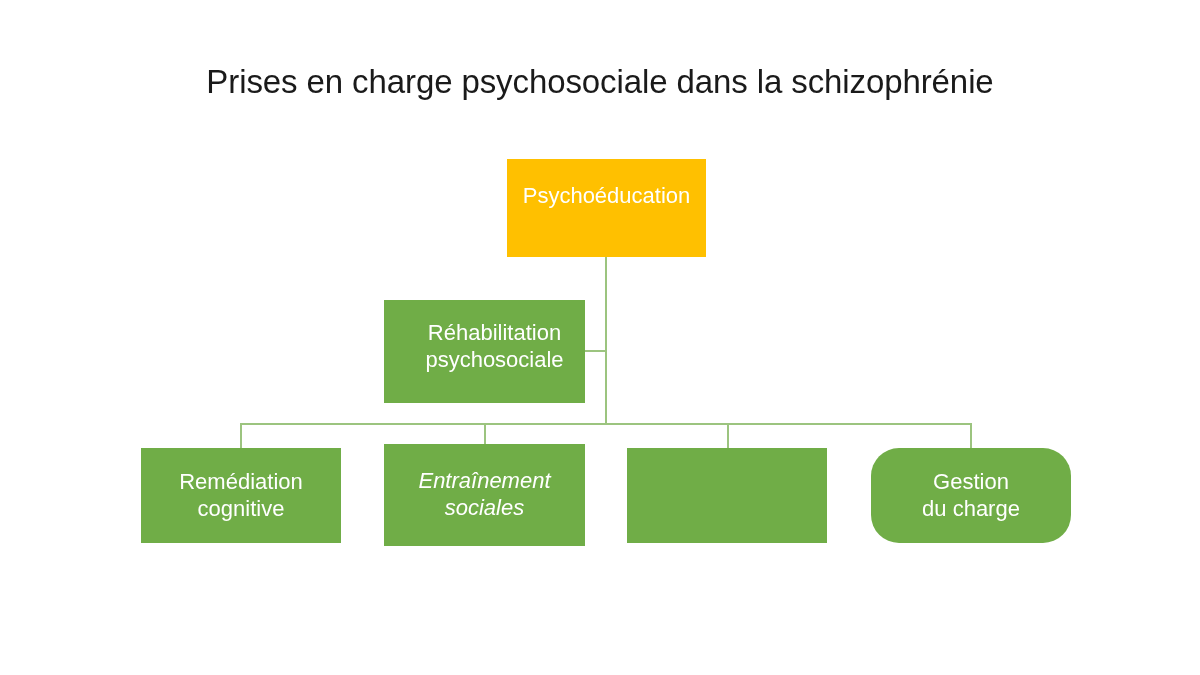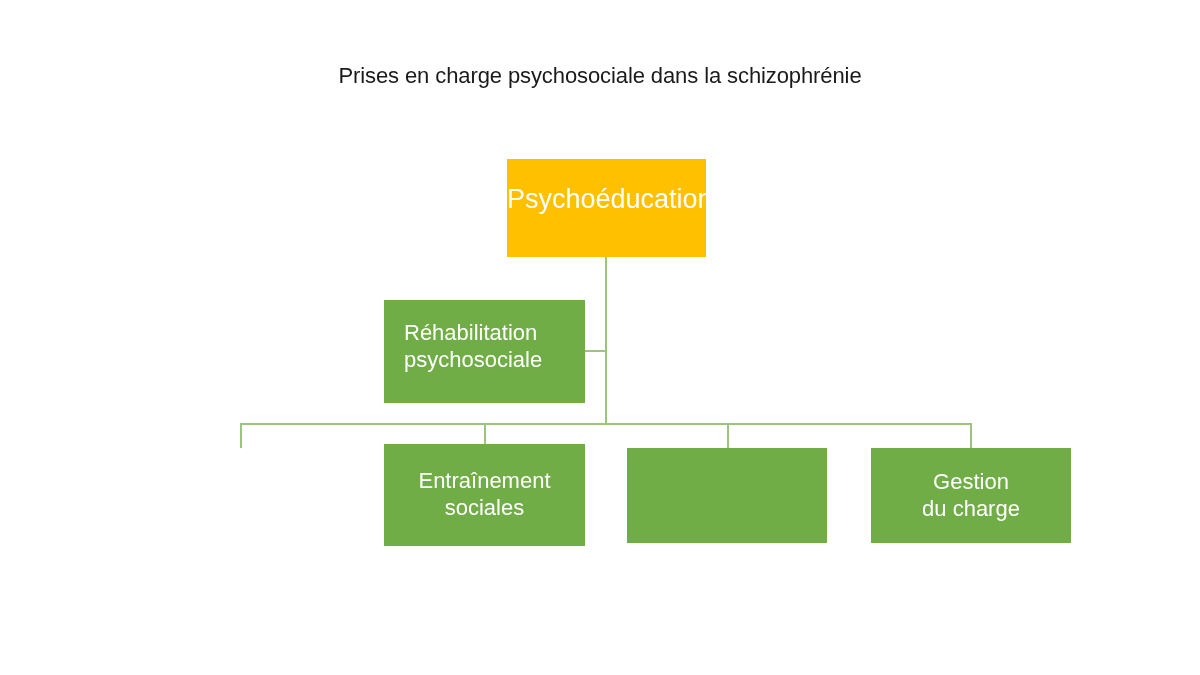--- a/index.html
+++ b/index.html
@@ -16,65 +16,65 @@
     height: 675px;
     background: #ffffff;
     overflow: hidden;
   }
   #title {
     position: absolute;
     left: 0;
     top: 63px;
     width: 1200px;
     text-align: center;
-    font-size: 22px;
+    font-size: 33px;
     font-weight: 400;
     color: #1a1a1a;
     letter-spacing: -0.1px;
     white-space: nowrap;
   }
   .node {
     position: absolute;
     box-sizing: border-box;
     color: #ffffff;
     font-weight: 400;
     line-height: 1.22;
   }
   .node-root {
     background: #ffc000;
     left: 507px;
     top: 159px;
     width: 199px;
     height: 98px;
-    font-size: 27px;
+    font-size: 22px;
     padding: 24px 0 0 0;
     text-align: center;
   }
   .node-branch {
     background: #70ad47;
     left: 384px;
     top: 300px;
     width: 201px;
     height: 103px;
     font-size: 22px;
     padding: 20px 0 0 20px;
-    text-align: left;
+    text-align: center;
   }
   .node-leaf {
     background: #70ad47;
     font-size: 22px;
     text-align: center;
     display: flex;
     align-items: center;
     justify-content: center;
   }
   #leaf-0 { left: 141px; top: 448px; width: 200px; height: 95px; }
-  #leaf-1 { left: 384px; top: 444px; width: 201px; height: 102px; }
+  #leaf-1 { left: 384px; top: 444px; width: 201px; height: 102px; font-style: italic; }
   #leaf-2 { left: 627px; top: 448px; width: 200px; height: 95px; }
-  #leaf-3 { left: 871px; top: 448px; width: 200px; height: 95px; }
+  #leaf-3 { left: 871px; top: 448px; width: 200px; height: 95px; border-radius: 28px; }
 
   .conn {
     position: absolute;
     background: #9cc47f;
   }
   .v { width: 2px; }
   .h { height: 2px; }
 
   
   #c-root-down   { left: 605px; top: 257px; height: 167px; }
@@ -105,20 +105,26 @@
 
   <div class="node node-root">
     <span>Psychoéducation</span>
   </div>
 
   <div class="node node-branch">
     <div>Réhabilitation</div>
     <div>psychosociale</div>
   </div>
 
+  <div class="node node-leaf" id="leaf-0">
+    <div>
+      <div>Remédiation</div>
+      <div>cognitive</div>
+    </div>
+  </div>
 
   <div class="node node-leaf" id="leaf-1">
     <div>
       <div>Entraînement</div>
       <div>sociales</div>
     </div>
   </div>
 
   <div class="node node-leaf" id="leaf-2">
     <div>

